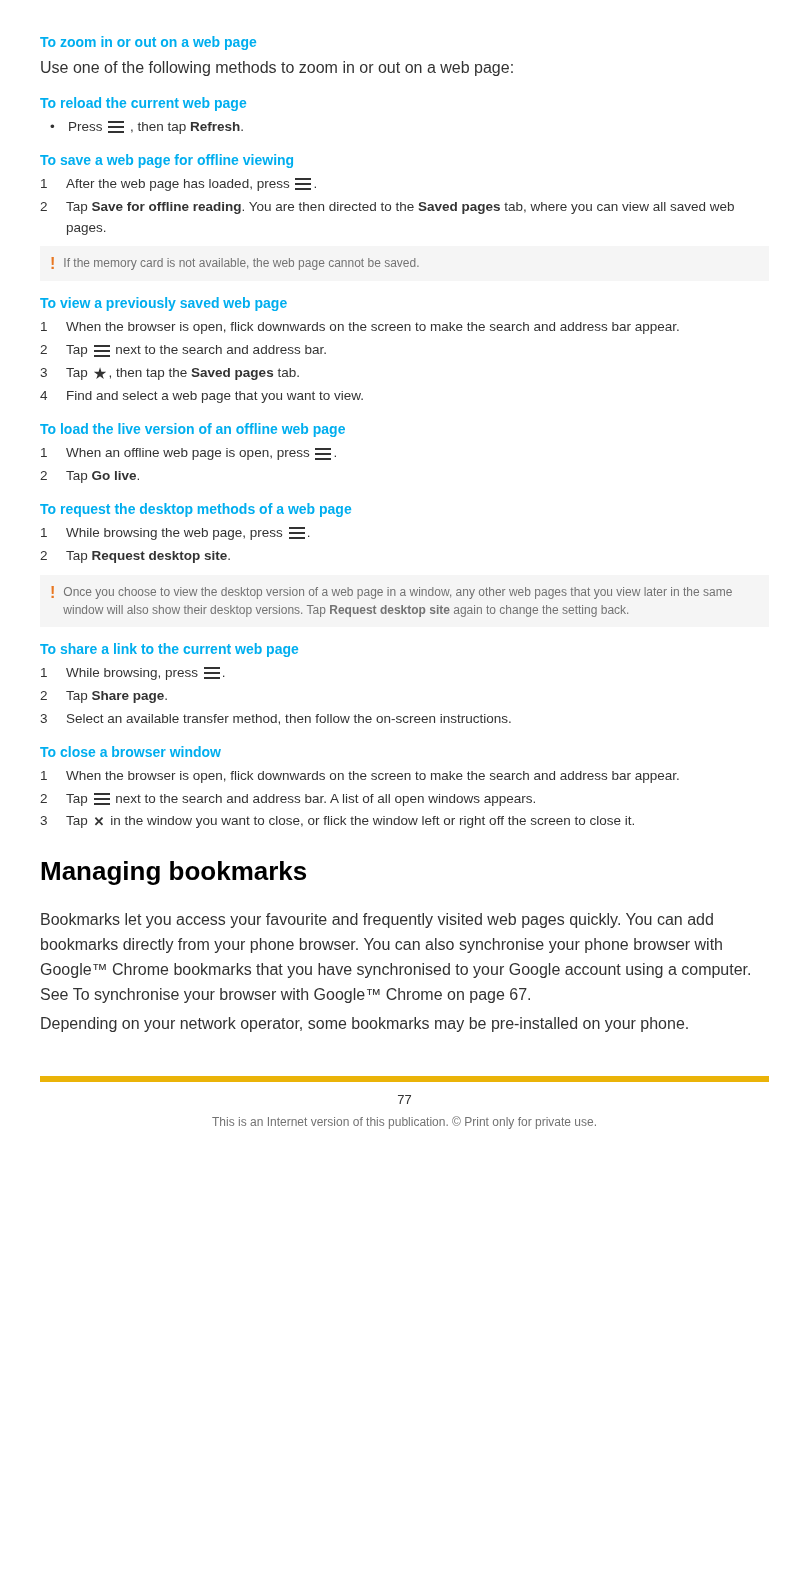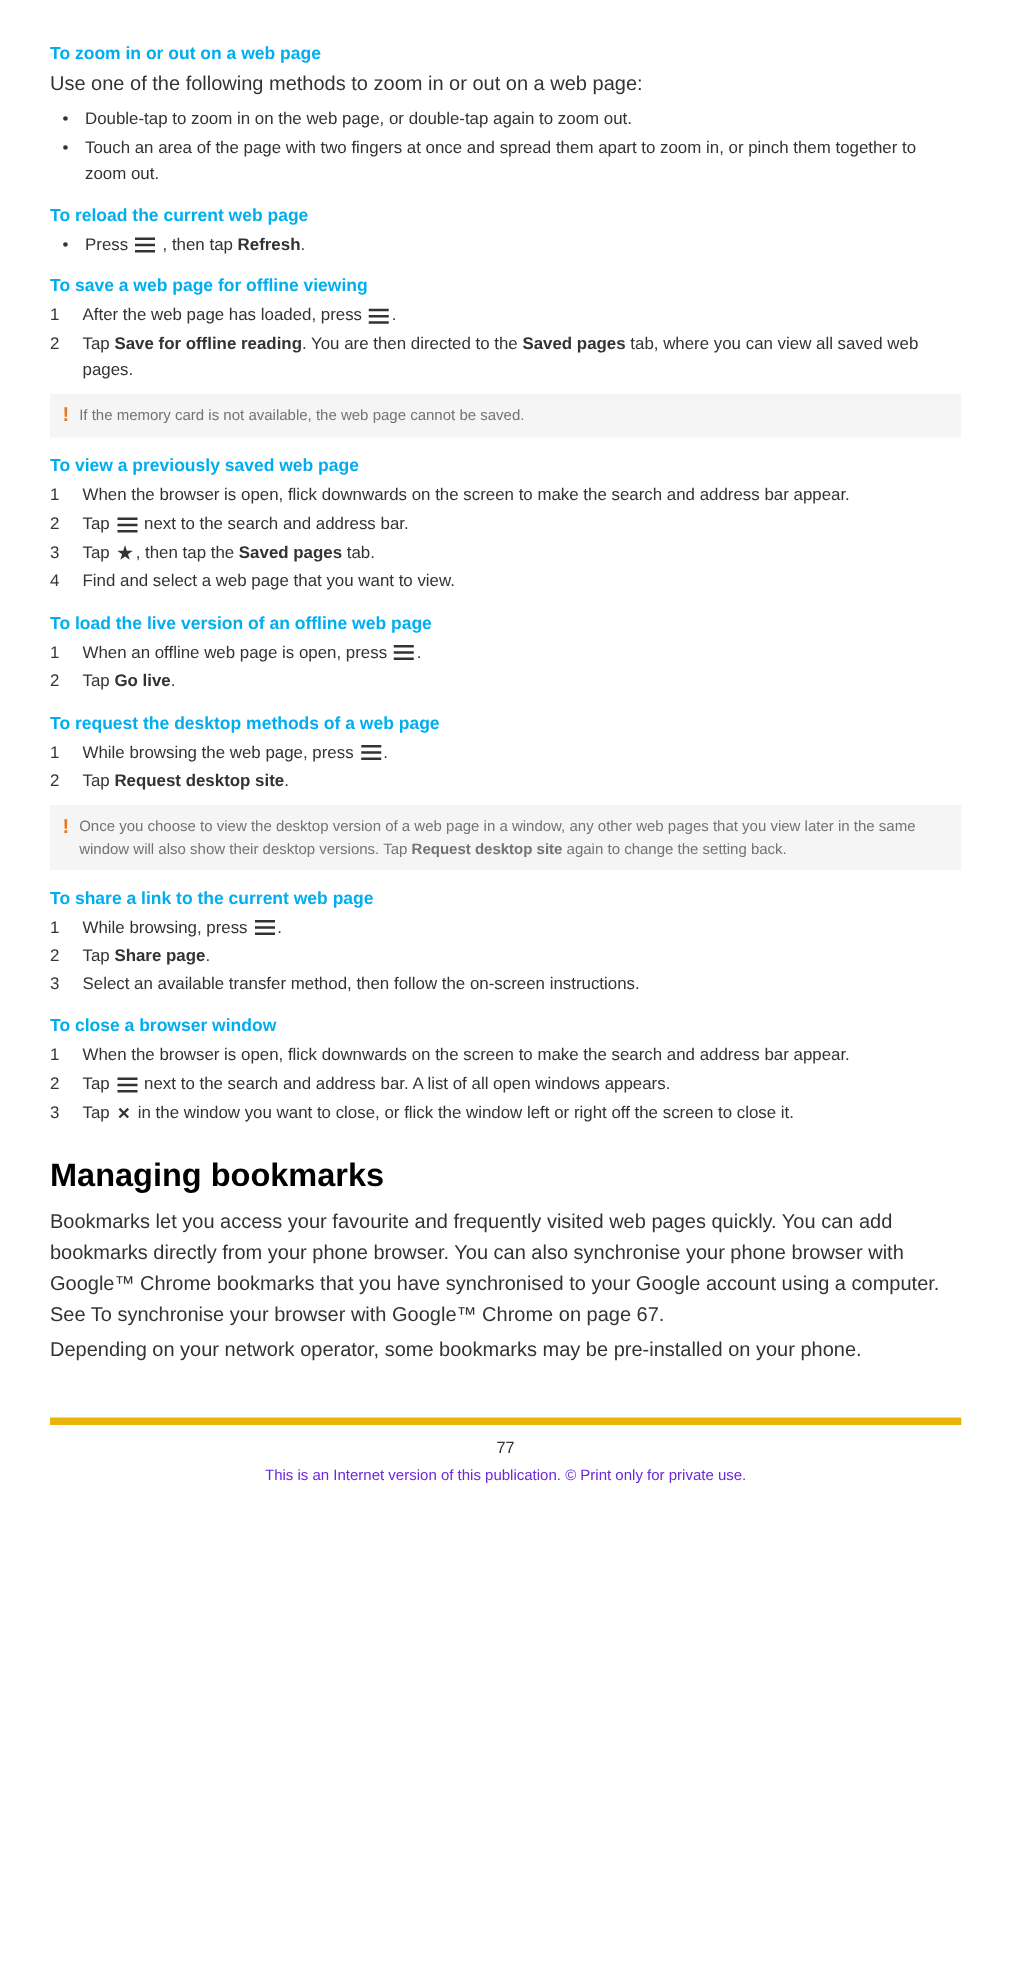--- a/index.html
+++ b/index.html
@@ -103,50 +103,46 @@
     .menu-icon span { top: 5px; }
     .menu-icon::after { content: ''; top: 10px; }
     .italic { }
     .section-divider {
       margin-top: 10px;
     }
     .managing-heading {
       font-size: 26px;
       font-weight: bold;
       margin-top: 24px;
-      margin-bottom: 10px;
+      margin-bottom: 21px;
       color: #000;
     }
     .footer {
       text-align: center;
       margin-top: 40px;
       padding-top: 10px;
       border-top: 6px solid #eab308;
     }
     .page-number {
       font-size: 13px;
       color: #333;
       display: block;
       margin-bottom: 6px;
     }
     .footer-note {
       font-size: 12px;
-      color: #6d28d9;
+      color: #737373;
     }
   </style>
 </head>
 <body>
 
 <div class="section-divider">
   <p class="section-heading">To zoom in or out on a web page</p>
   <p class="body-text">Use one of the following methods to zoom in or out on a web page:</p>
-  <ul class="bullet-list">
-    <li>Double-tap to zoom in on the web page, or double-tap again to zoom out.</li>
-    <li>Touch an area of the page with two fingers at once and spread them apart to zoom in, or pinch them together to zoom out.</li>
-  </ul>
 </div>
 
 <div class="section-divider">
   <p class="section-heading">To reload the current web page</p>
   <ul class="bullet-list">
     <li>
       <span>Press </span>
       <span class="menu-icon"><span></span></span>
       <span>, then tap <strong>Refresh</strong>.</span>
     </li>

